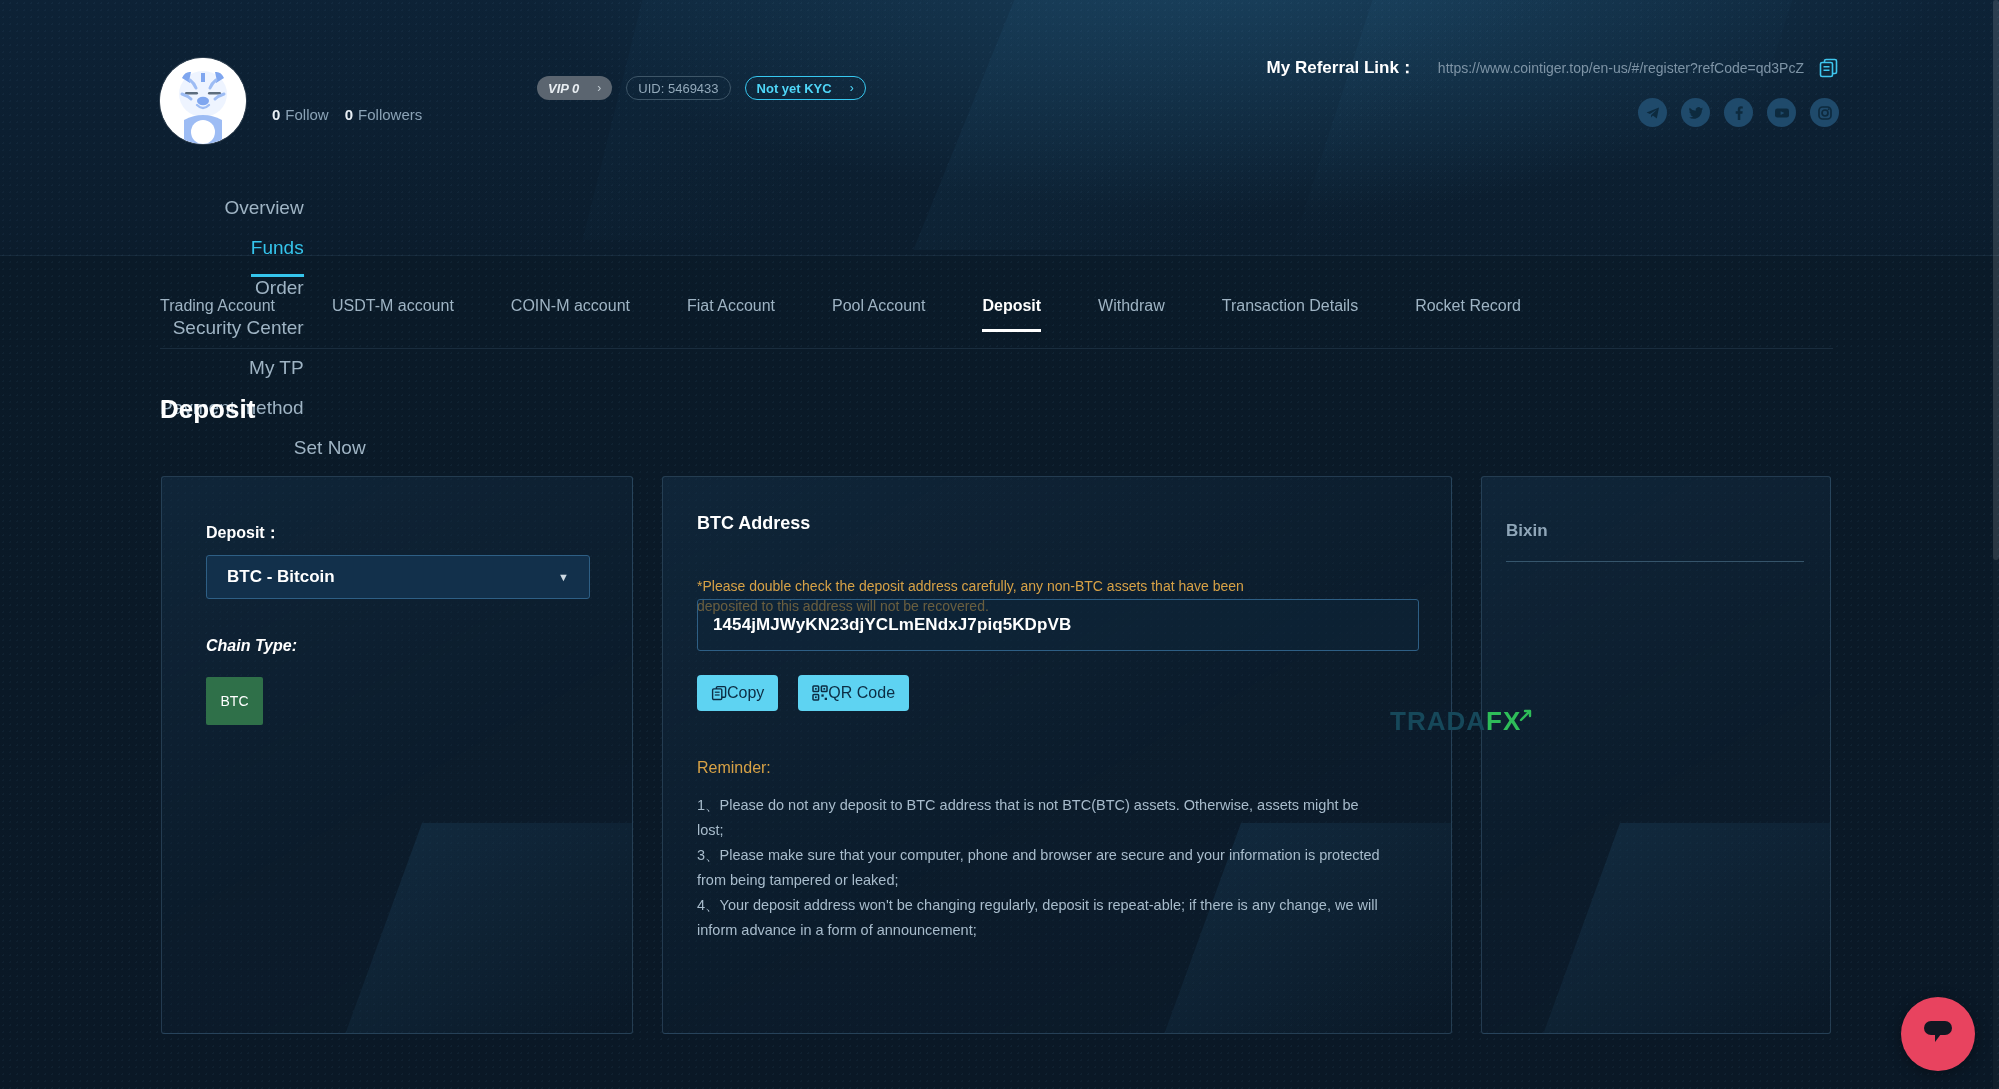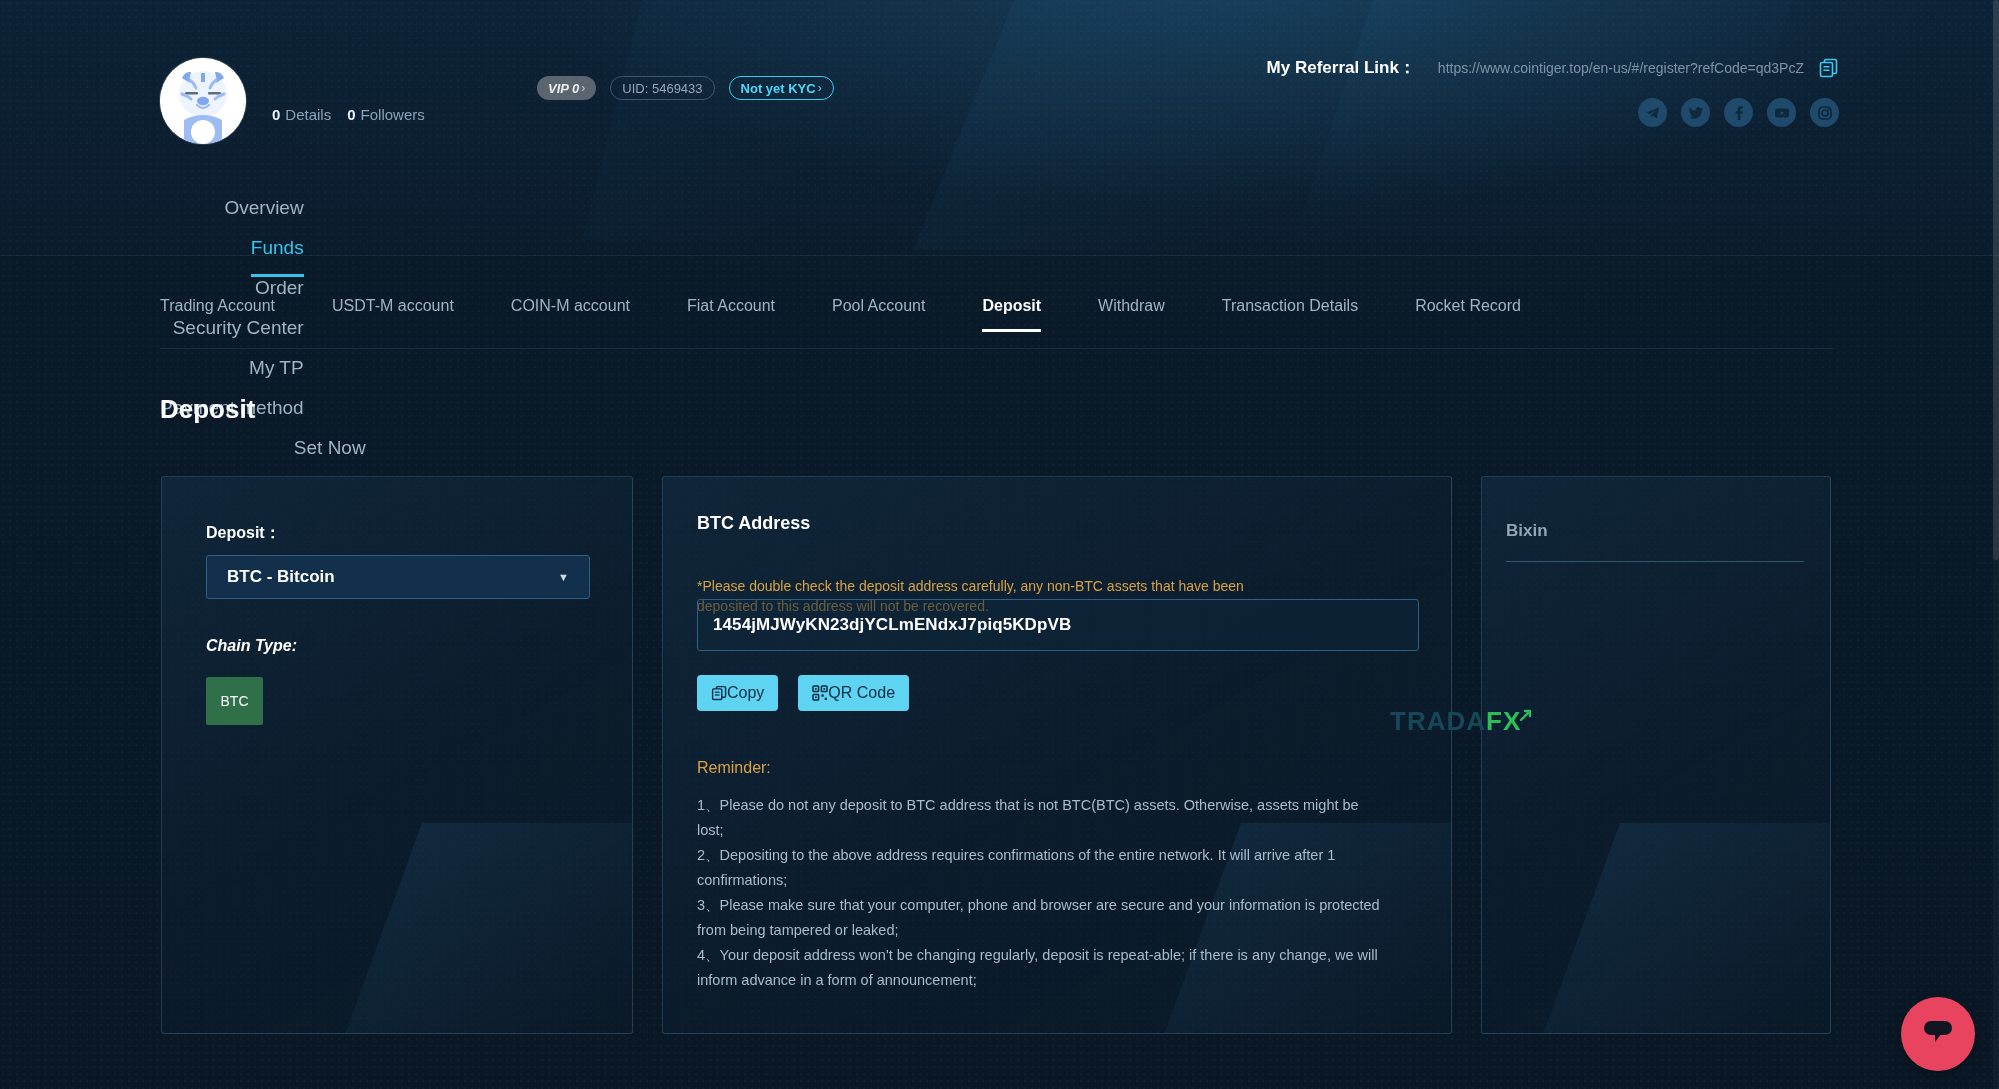--- a/index.html
+++ b/index.html
@@ -94,21 +94,21 @@
     position: absolute;
     left: 537px;
     top: 76px;
     display: flex;
     align-items: center;
     gap: 14px;
   }
   .badge {
     display: inline-flex;
     align-items: center;
-    gap: 2px;
+    gap: 18px;
     height: 24px;
     padding: 0 11px;
     border-radius: 12px;
     font-size: 13px;
     white-space: nowrap;
   }
   .badge-vip {
     background: #5b6570;
     color: #e9eef2;
     font-weight: 700;
@@ -468,21 +468,21 @@
           <ellipse cx="43" cy="43" rx="6" ry="4.2" fill="#7fa6ef"></ellipse>
           <path d="M37 47 q6 6 12 0" stroke="#9dbcf4" stroke-width="2.4" fill="none" stroke-linecap="round"></path>
           <path d="M22 36 q6 2 9 5" stroke="#9dbcf4" stroke-width="3" fill="none" stroke-linecap="round"></path>
           <path d="M64 36 q-6 2 -9 5" stroke="#9dbcf4" stroke-width="3" fill="none" stroke-linecap="round"></path>
           <path d="M24 62 q19 -10 38 0 l0 24 l-38 0 z" fill="#9dbcf4"></path>
           <circle cx="43" cy="74" r="12" fill="#ffffff"></circle>
         </svg>
       </div>
       <div class="profile-meta">
         <span class="follow-num">0</span>
-        <span class="follow-lbl">Details</span>
+        <span class="follow-lbl">Follow</span>
         <span class="follow-num">0</span>
         <span class="follow-lbl">Followers</span>
       </div>
     </div>
 
     <div class="badges">
       <span class="badge badge-vip">
         <span>VIP 0</span>
         <span class="chev">›</span>
       </span>
@@ -614,21 +614,20 @@
                 <rect x="12.7" y="12.7" width="2.3" height="2.3" fill="#0c2d44"></rect>
               </svg>
             </span>
             <span>QR Code</span>
           </button>
         </div>
 
         <div class="reminder-title">Reminder:</div>
         <div class="reminder-list">
           <p>1、Please do not any deposit to BTC address that is not BTC(BTC) assets. Otherwise, assets might be lost;</p>
-          <p>2、Depositing to the above address requires confirmations of the entire network. It will arrive after 1 confirmations;</p>
           <p>3、Please make sure that your computer, phone and browser are secure and your information is protected from being tampered or leaked;</p>
           <p>4、Your deposit address won't be changing regularly, deposit is repeat-able; if there is any change, we will inform advance in a form of announcement;</p>
         </div>
       </div>
     </section>
 
     <section class="panel panel-right">
       <div class="panel-inner">
         <div class="rp-name">Bixin</div>
         <div class="rp-rule"></div>

